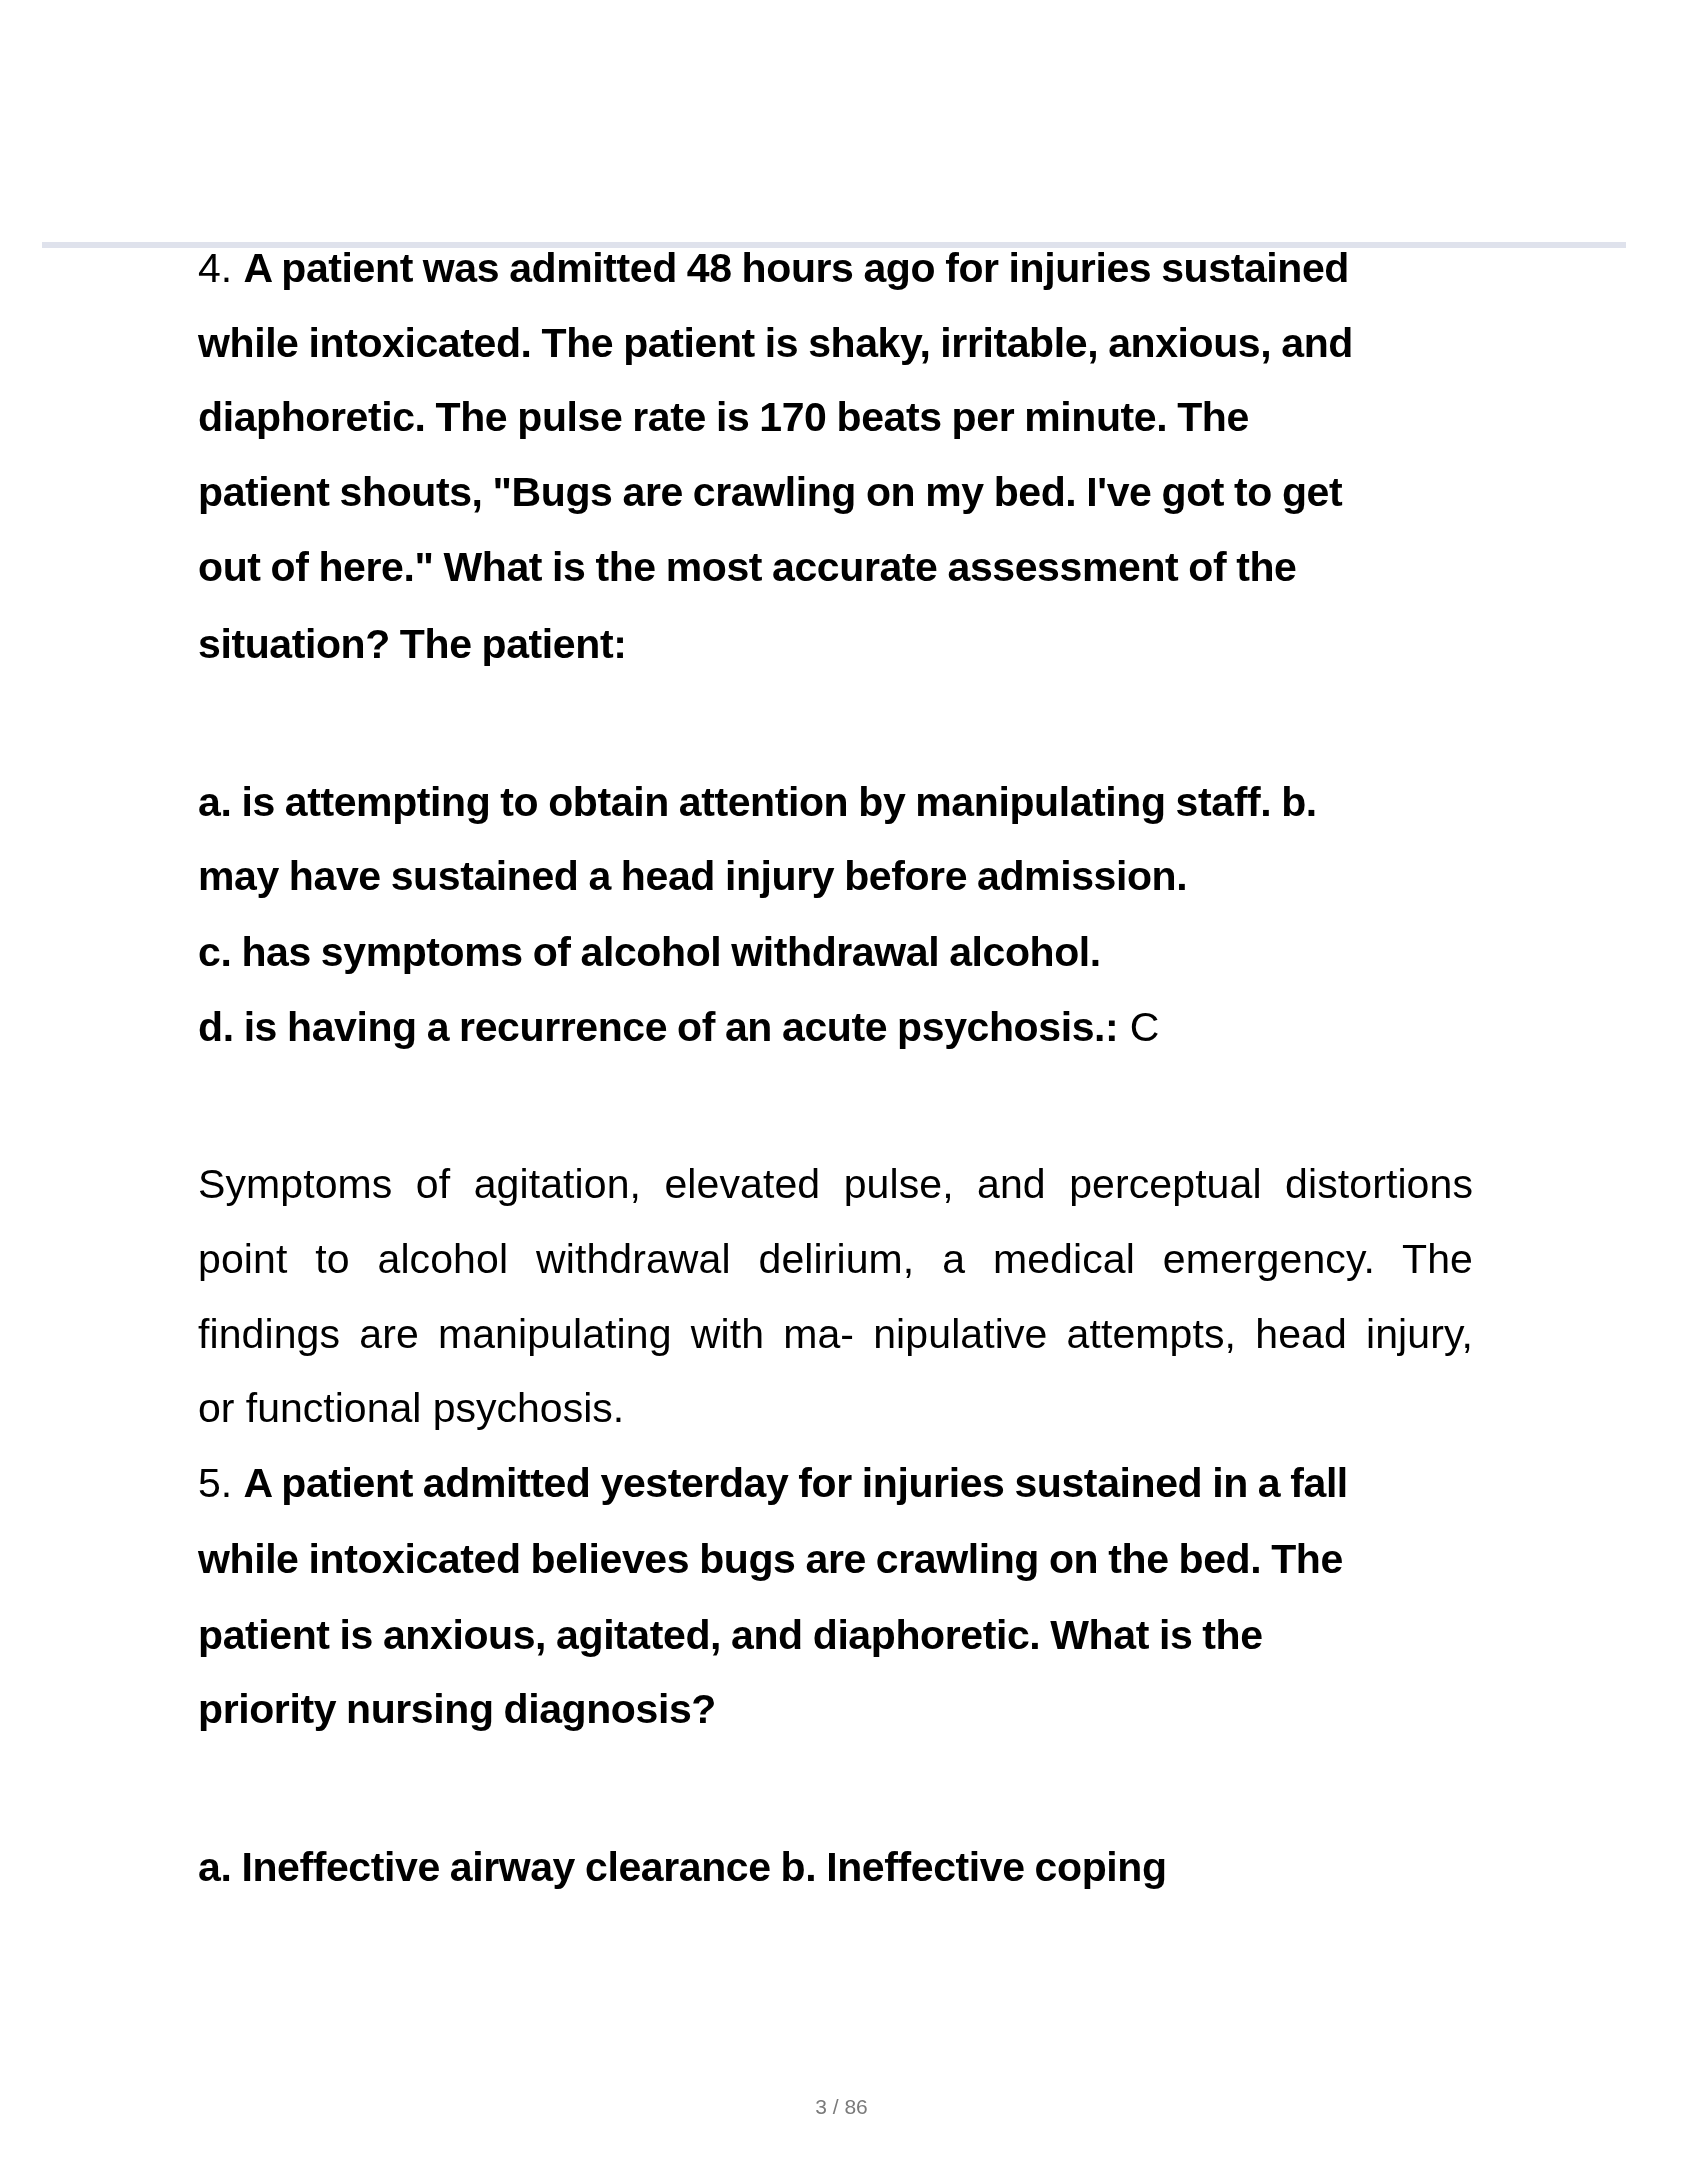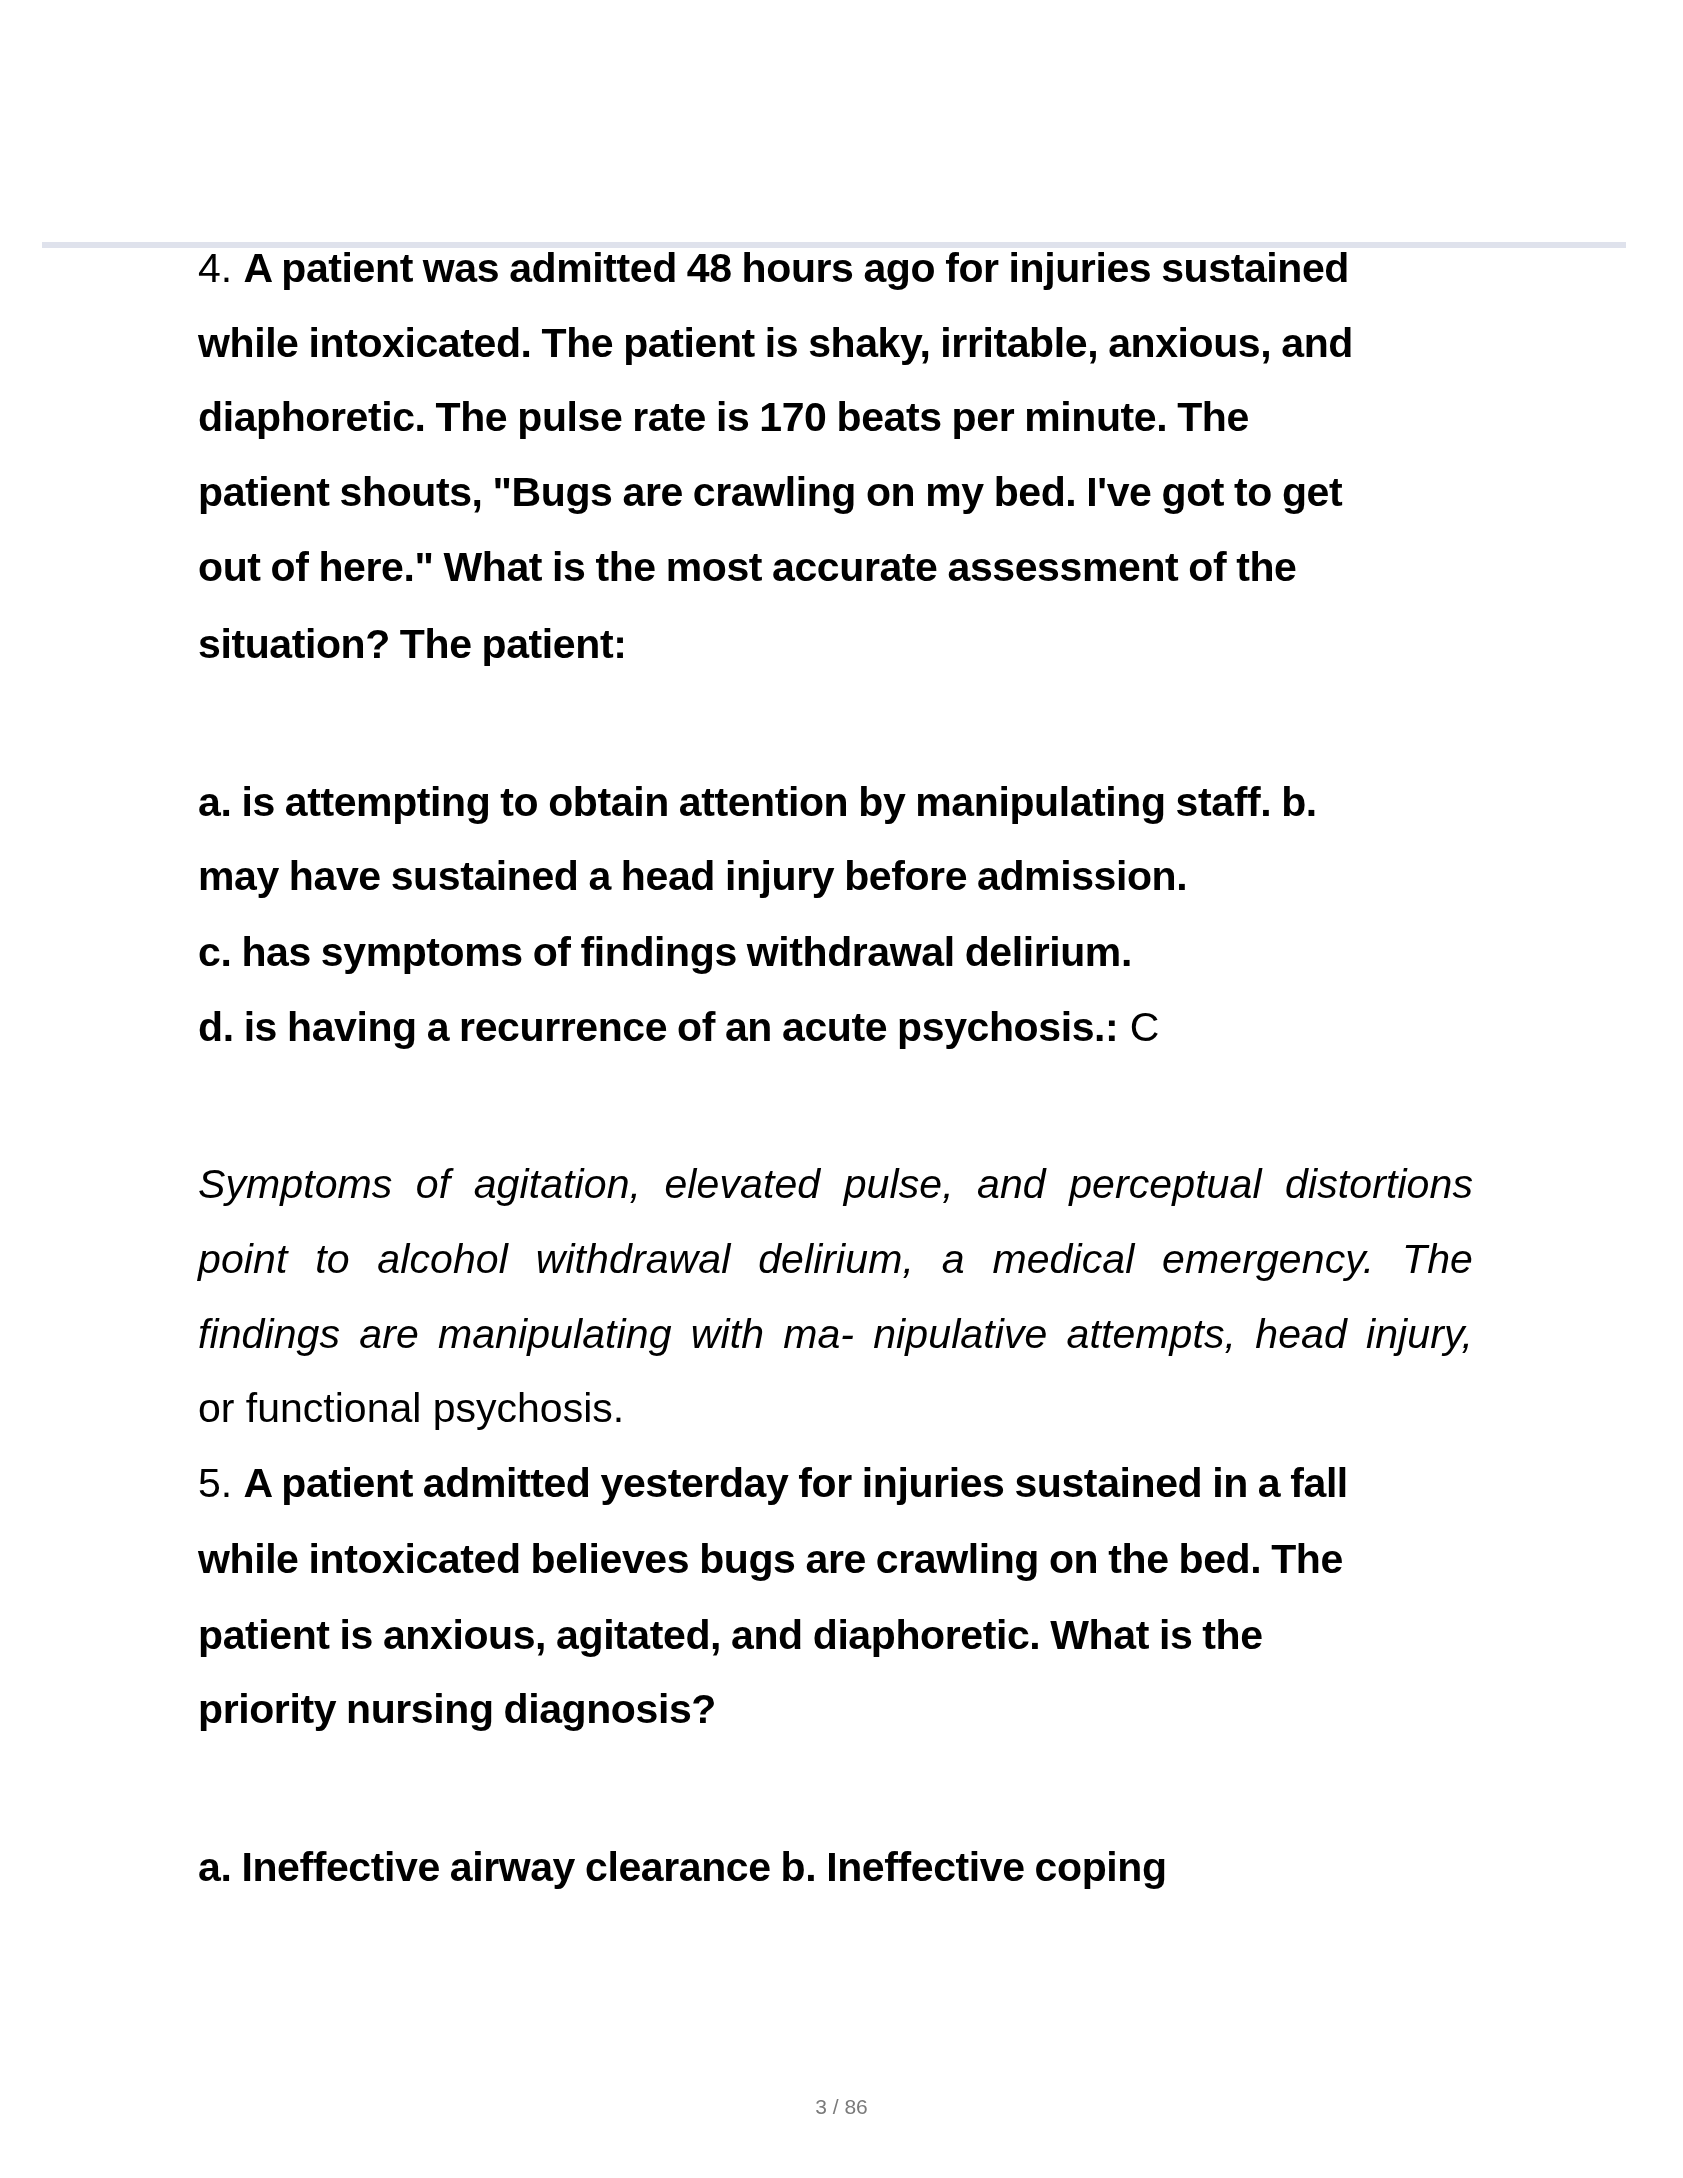--- a/index.html
+++ b/index.html
@@ -2,40 +2,40 @@
 <html><head>
 <meta charset="utf-8">
 <style>
   html, body { margin: 0; padding: 0; background: #ffffff; }
   body { width: 1683px; height: 2178px; position: relative; overflow: hidden;
          font-family: "Liberation Sans", sans-serif; color: #000; }
   .rule { position: absolute; left: 42px; top: 242px; width: 1584px; height: 6px; background: #dfe2ec; }
   .line { position: absolute; left: 198px; white-space: nowrap; font-size: 41px; line-height: 1; }
   .b { font-weight: bold; letter-spacing: -0.4px; word-spacing: -1px; }
   .r { font-weight: normal; }
-  .just { width: 1275px; text-align: justify; text-align-last: justify; letter-spacing: 0.1px; font-style: italic; }
+  .just { width: 1275px; text-align: justify; text-align-last: justify; letter-spacing: 0.1px; }
   .pagenum { position: absolute; left: 0; width: 1683px; top: 2095px; text-align: center;
              font-size: 21px; color: #7a7a7a; }
 </style>
 </head>
 <body>
 
 <div class="rule"></div>
 
 <div>
   <div class="line" style="top:248px"><span class="r">4.</span> <span class="b">A patient was admitted 48 hours ago for injuries sustained</span></div>
   <div class="line b" style="top:323px">while intoxicated. The patient is shaky, irritable, anxious, and</div>
   <div class="line b" style="top:397px">diaphoretic. The pulse rate is 170 beats per minute. The</div>
   <div class="line b" style="top:472px">patient shouts, "Bugs are crawling on my bed. I've got to get</div>
   <div class="line b" style="top:547px">out of here." What is the most accurate assessment of the</div>
   <div class="line b" style="top:624px">situation? The patient:</div>
 
   <div class="line b" style="top:782px">a. is attempting to obtain attention by manipulating staff. b.</div>
   <div class="line b" style="top:856px">may have sustained a head injury before admission.</div>
-  <div class="line b" style="top:932px">c. has symptoms of findings withdrawal delirium.</div>
+  <div class="line b" style="top:932px">c. has symptoms of alcohol withdrawal alcohol.</div>
   <div class="line" style="top:1007px"><span class="b">d. is having a recurrence of an acute psychosis.:</span> <span class="r">C</span></div>
 
   <div class="line r just" style="top:1164px">Symptoms of agitation, elevated pulse, and perceptual distortions</div>
   <div class="line r just" style="top:1239px">point to alcohol withdrawal delirium, a medical emergency. The</div>
   <div class="line r just" style="top:1314px">findings are manipulating with ma- nipulative attempts, head injury,</div>
   <div class="line r" style="top:1388px">or functional psychosis.</div>
 </div>
 
 <div>
   <div class="line" style="top:1463px"><span class="r">5.</span> <span class="b">A patient admitted yesterday for injuries sustained in a fall</span></div>

